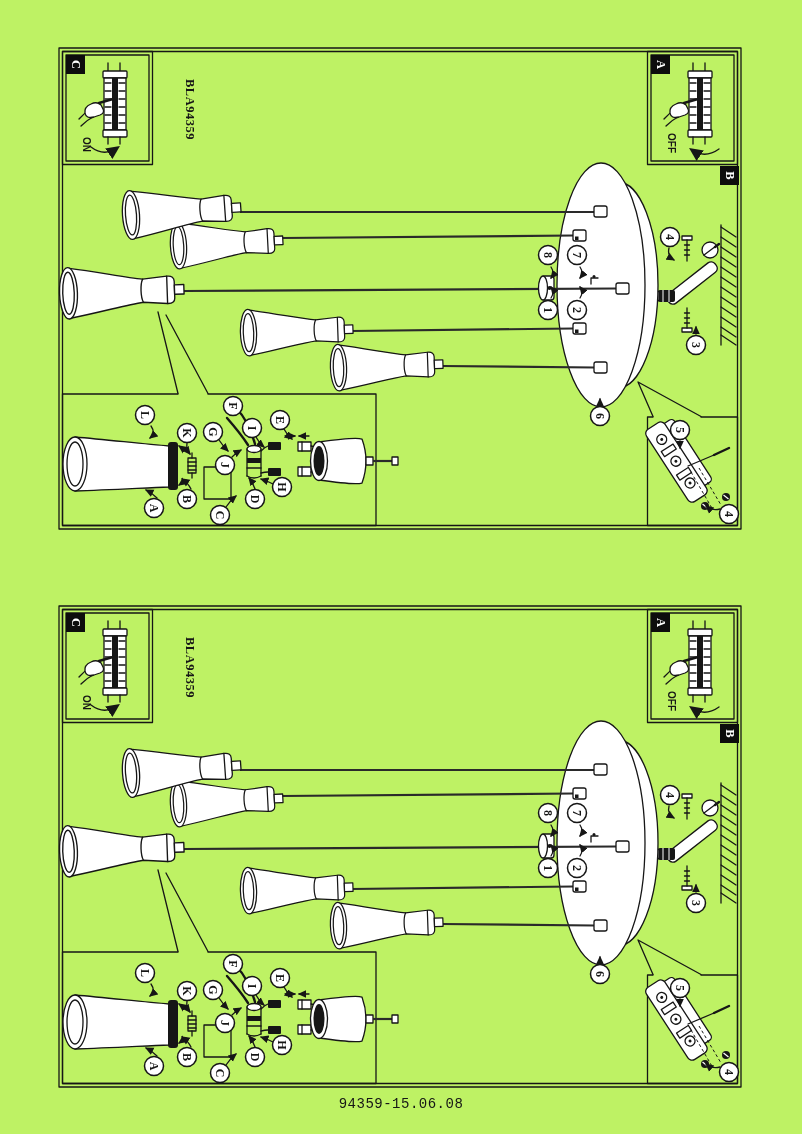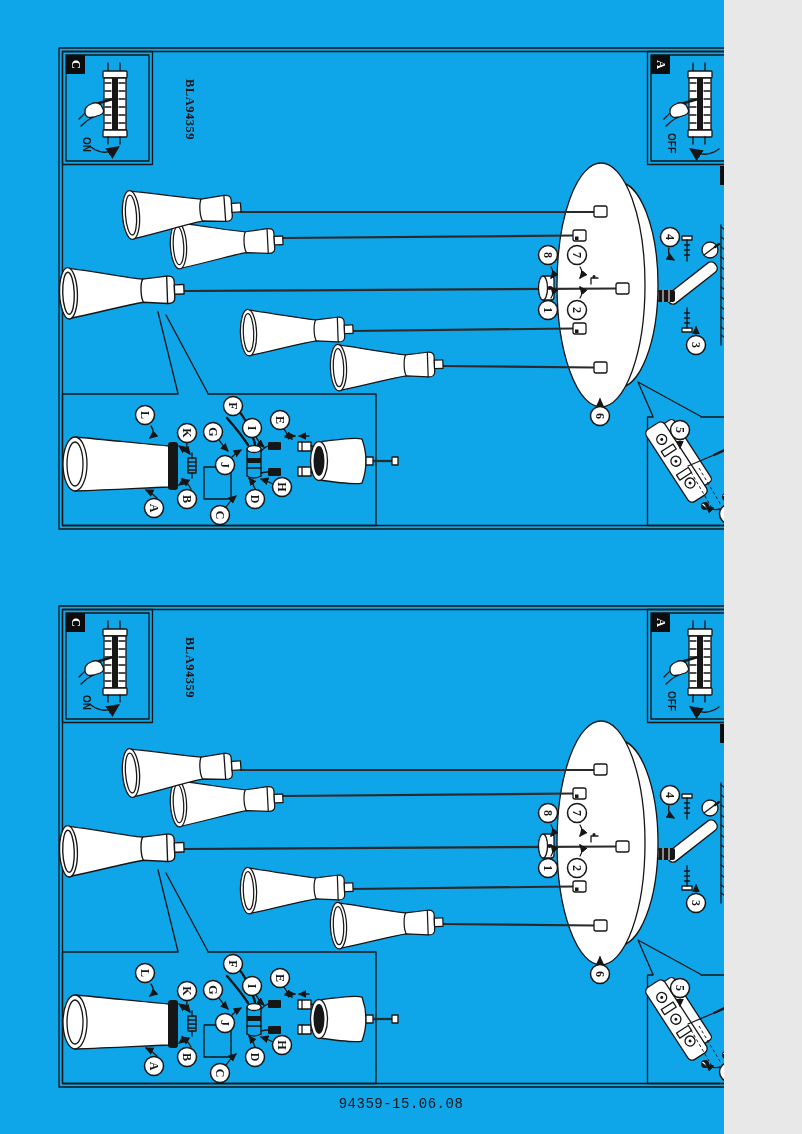--- a/index.html
+++ b/index.html
@@ -1,18 +1,18 @@
 <!DOCTYPE html>
 <html><head>
 <meta charset="utf-8">
 <style>
   *{margin:0;padding:0;box-sizing:border-box}
   html,body{background:#e8e8e8}
   body{font-family:"Liberation Sans",sans-serif}
-  .page{position:relative;width:724px;height:1134px;background:#0ea5e9;overflow:hidden}
+  .page{position:relative;width:802px;height:1134px;background:#bef264;overflow:hidden}
   .panel{position:absolute;left:58px;width:684px;height:483px}
   #panel-upper{top:47px}
   #panel-lower{top:605px}
   .footer{position:absolute;top:1096px;left:0;width:802px;text-align:center;
           font:14px "Liberation Mono",monospace;letter-spacing:.5px;color:#161616}
   
   .ln{fill:none;stroke:#161616;stroke-width:1.3;stroke-linecap:round;stroke-linejoin:round}
   .fw{fill:#fff;stroke:#161616;stroke-width:1.3;stroke-linejoin:round}
   .ink{fill:#161616;stroke:none}
   .thick{fill:none;stroke:#161616;stroke-width:2.4;stroke-linecap:round}

